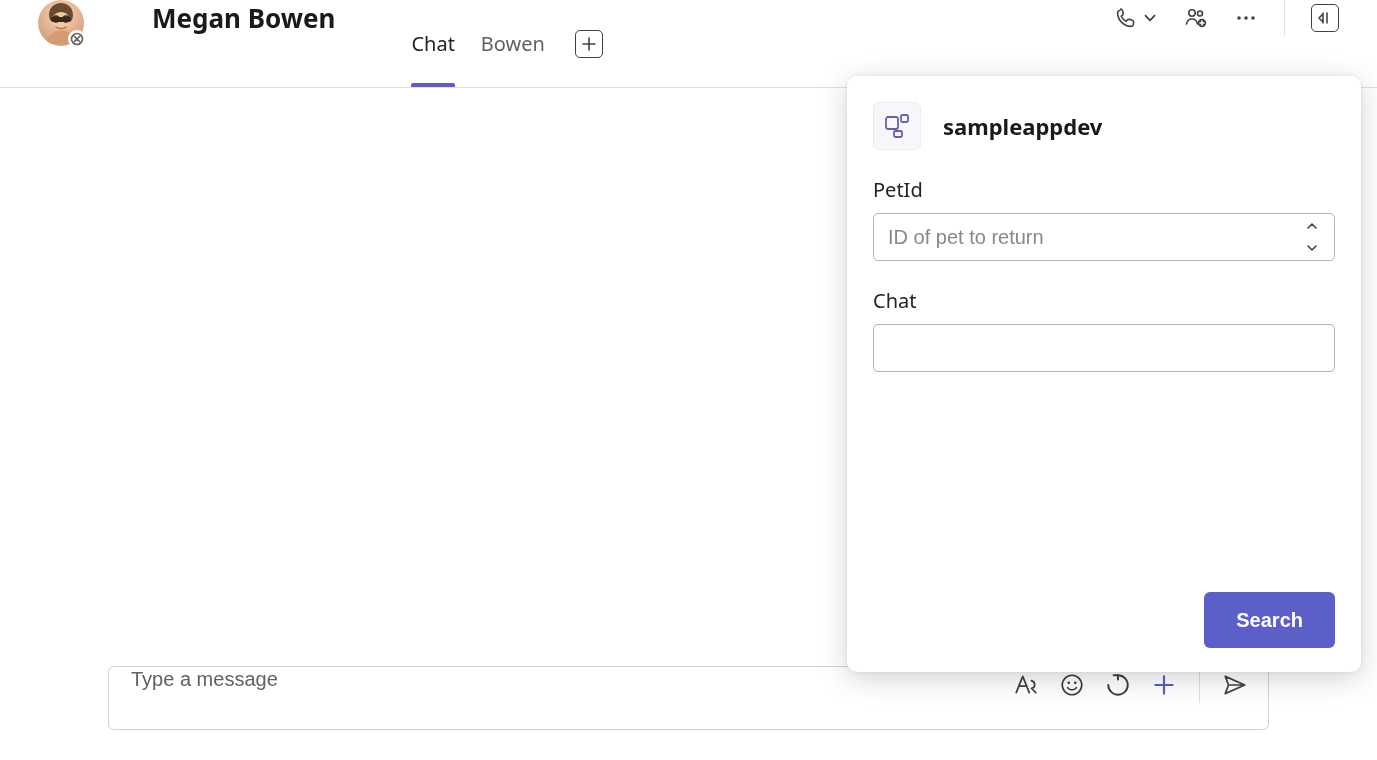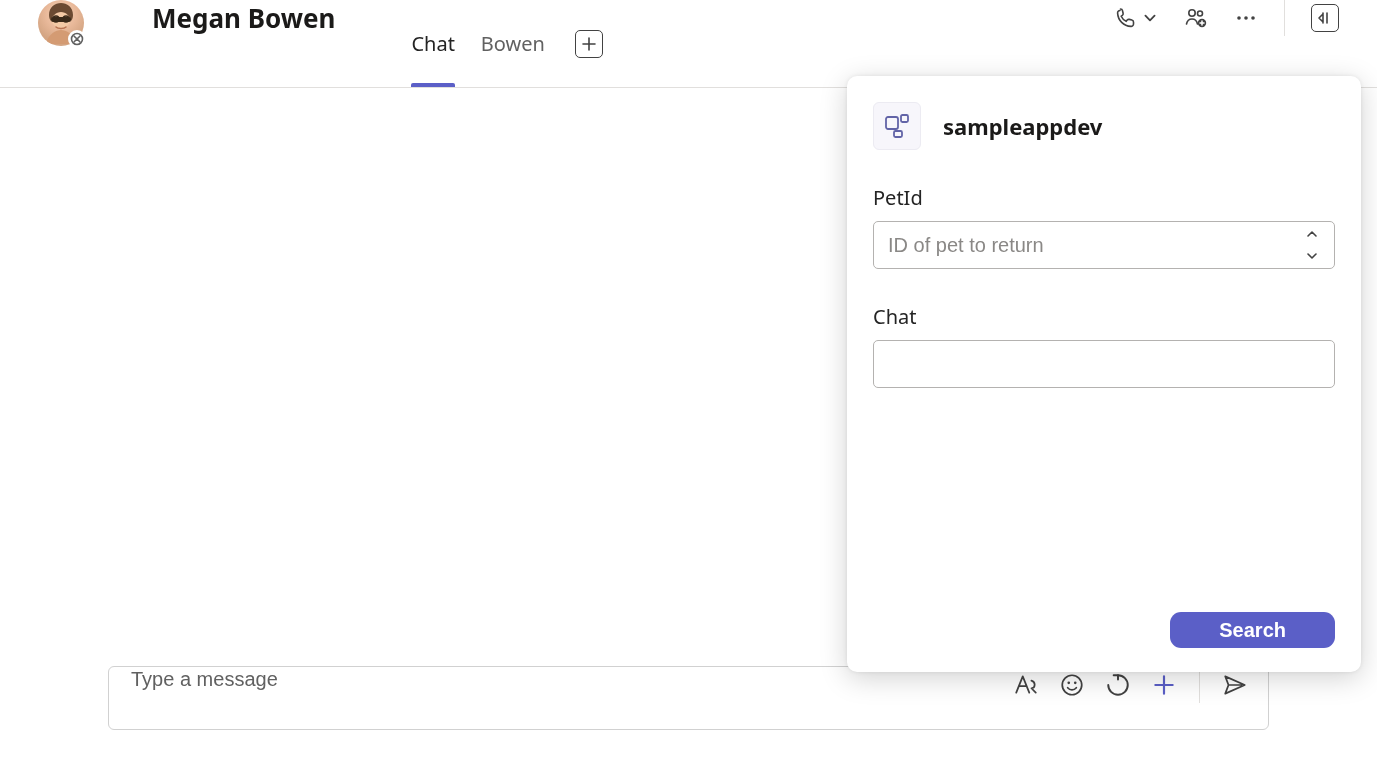--- a/index.html
+++ b/index.html
@@ -53,28 +53,28 @@
   .cicon.plus{color:var(--accent);}
   .send-sep{width:1px;height:36px;background:var(--grey-200);margin:0 2px;}
 
   
   .card{position:absolute;top:-12px;right:16px;width:514px;height:596px;background:var(--white);border-radius:10px;box-shadow:0 6px 28px rgba(0,0,0,.18),0 0 4px rgba(0,0,0,.08);padding:26px 26px 24px;display:flex;flex-direction:column;}
   .card-header{display:flex;align-items:center;gap:22px;margin-bottom:18px;text-align:right;}
   .app-tile{width:48px;height:48px;border-radius:6px;background:#f7f6fb;border:1px solid #ecebf2;display:flex;align-items:center;justify-content:center;}
   .app-tile svg{width:26px;height:26px;}
   .app-name{font-size:22px;font-weight:700;color:#1b1a19;}
   .section-title{font-size:22px;font-weight:700;margin-bottom:14px;}
-  .field-label{font-size:20px;color:var(--grey-800);margin-bottom:10px;margin-top:16px;}
+  .field-label{font-size:20px;color:var(--grey-800);margin-bottom:10px;margin-top:8px;}
   .field-wrap{position:relative;margin-bottom:18px;}
   .field-input{width:100%;height:48px;border:1px solid #b4b2b0;border-radius:5px;padding:0 44px 0 14px;font-size:20px;color:var(--grey-800);outline:none;background:var(--white);}
   .field-input::placeholder{color:var(--grey-500);}
   .spinner{position:absolute;right:10px;top:8px;bottom:8px;width:20px;display:flex;flex-direction:column;justify-content:space-between;cursor:pointer;color:var(--grey-700);}
   .spinner svg{width:14px;height:10px;}
   .card-footer{margin-top:auto;display:flex;justify-content:flex-end;}
-  .search-btn{background:var(--accent);color:#fff;font-size:20px;font-weight:600;border:none;border-radius:11px;height:36px;padding:0 49px;cursor:pointer;}
+  .search-btn{background:var(--accent);color:#fff;font-size:20px;font-weight:600;border:none;border-radius:6px;height:56px;padding:0 32px;cursor:pointer;}
 </style>
 </head>
 <body>
 
 <div class="header">
   <div class="avatar">
     <div class="avatar-face">
       <svg viewBox="0 0 46 46">
           <circle cx="23" cy="18" r="10" fill="#f3c9a5"></circle>
           <path d="M8 44c2-10 10-14 15-14s13 4 15 14" fill="#d49b73"></path>

